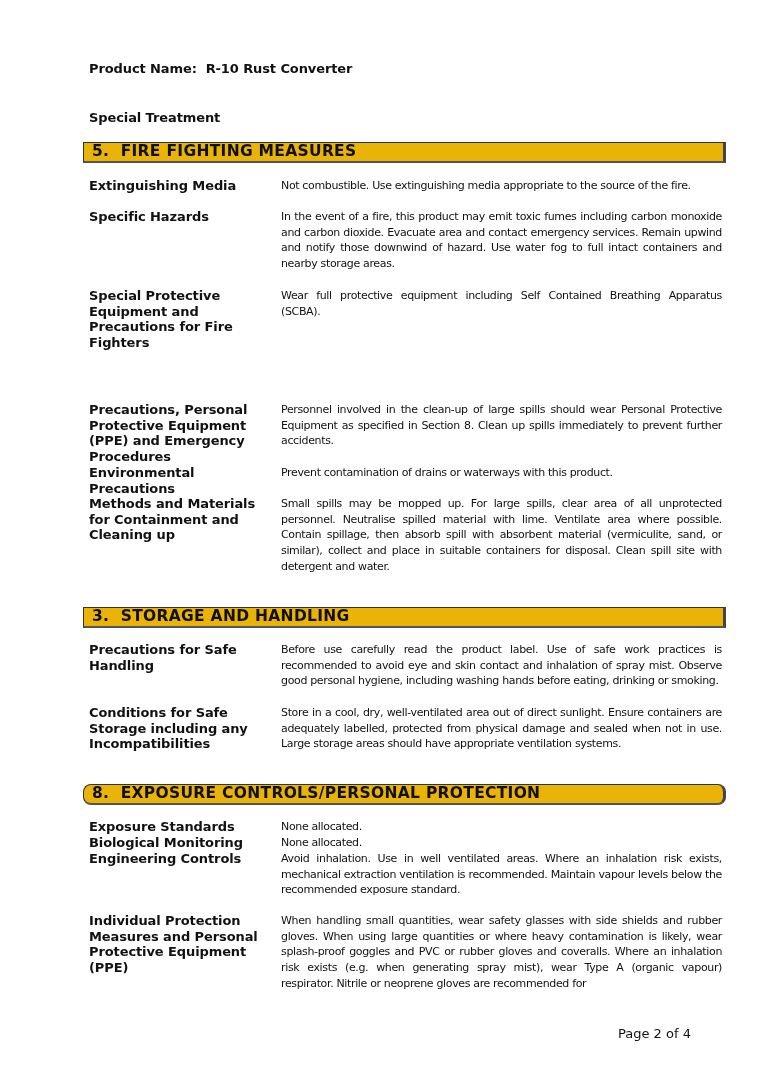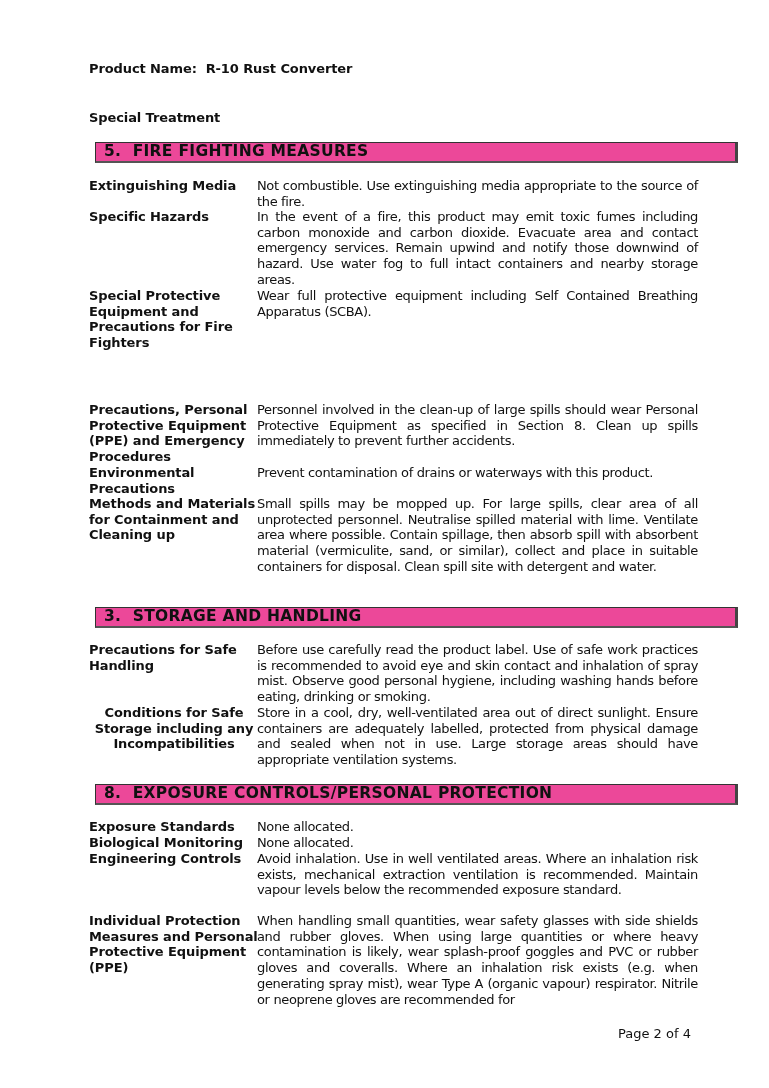--- a/index.html
+++ b/index.html
@@ -35,24 +35,24 @@
     .special-treatment {
       position: absolute;
       left: 76px;
       top: 110px;
       font-size: 13px;
       font-weight: bold;
       letter-spacing: -0.1px;
     }
     .section-header {
       position: absolute;
-      left: 82px;
+      left: 70px;
       width: 639px;
       height: 18px;
-      background: #ec4899;
+      background: #eab308;
       border: 1px solid #333333;
       border-right: 3px solid #444444;
       border-bottom: 2px solid #555555;
       box-sizing: content-box;
     }
     .section-header span {
       position: absolute;
       left: 8px;
       top: -1px;
       font-size: 15.5px;
@@ -70,26 +70,26 @@
     .row .label {
       position: absolute;
       left: 0;
       top: 0;
       width: 178px;
       font-weight: bold;
       letter-spacing: -0.1px;
     }
     .row .value {
       position: absolute;
-      left: 168px;
+      left: 192px;
       top: 0;
       width: 441px;
       text-align: justify;
       letter-spacing: -0.35px;
-      font-size: 13px;
+      font-size: 11px;
     }
     .page-number {
       position: absolute;
       left: 605px;
       top: 1026px;
       font-size: 13px;
       white-space: pre;
     }
   </style>
 </head>
@@ -130,25 +130,25 @@
   </div>
 
   <div class="section-header" style="top:607px;">
     <span>3.  STORAGE AND HANDLING</span>
   </div>
   <div class="row" style="top:642px;">
     <div class="label" style="width:160px;">Precautions for Safe Handling</div>
     <div class="value">Before use carefully read the product label. Use of safe work practices is recommended to avoid eye and skin contact and inhalation of spray mist. Observe good personal hygiene, including washing hands before eating, drinking or smoking.</div>
   </div>
   <div class="row" style="top:705px;">
-    <div class="label" style="width:170px;text-align:center;">Conditions for Safe Storage including any Incompatibilities</div>
+    <div class="label" style="width:170px;">Conditions for Safe Storage including any Incompatibilities</div>
     <div class="value">Store in a cool, dry, well-ventilated area out of direct sunlight. Ensure containers are adequately labelled, protected from physical damage and sealed when not in use.  Large storage areas should have appropriate ventilation systems.</div>
   </div>
 
-  <div class="section-header" style="top:784px;">
+  <div class="section-header" style="top:784px;border-radius:8px;">
     <span>8.  EXPOSURE CONTROLS/PERSONAL PROTECTION</span>
   </div>
   <div class="row" style="top:819px;">
     <div class="label">Exposure Standards</div>
     <div class="value">None allocated.</div>
   </div>
   <div class="row" style="top:835px;">
     <div class="label">Biological Monitoring</div>
     <div class="value">None allocated.</div>
   </div>

